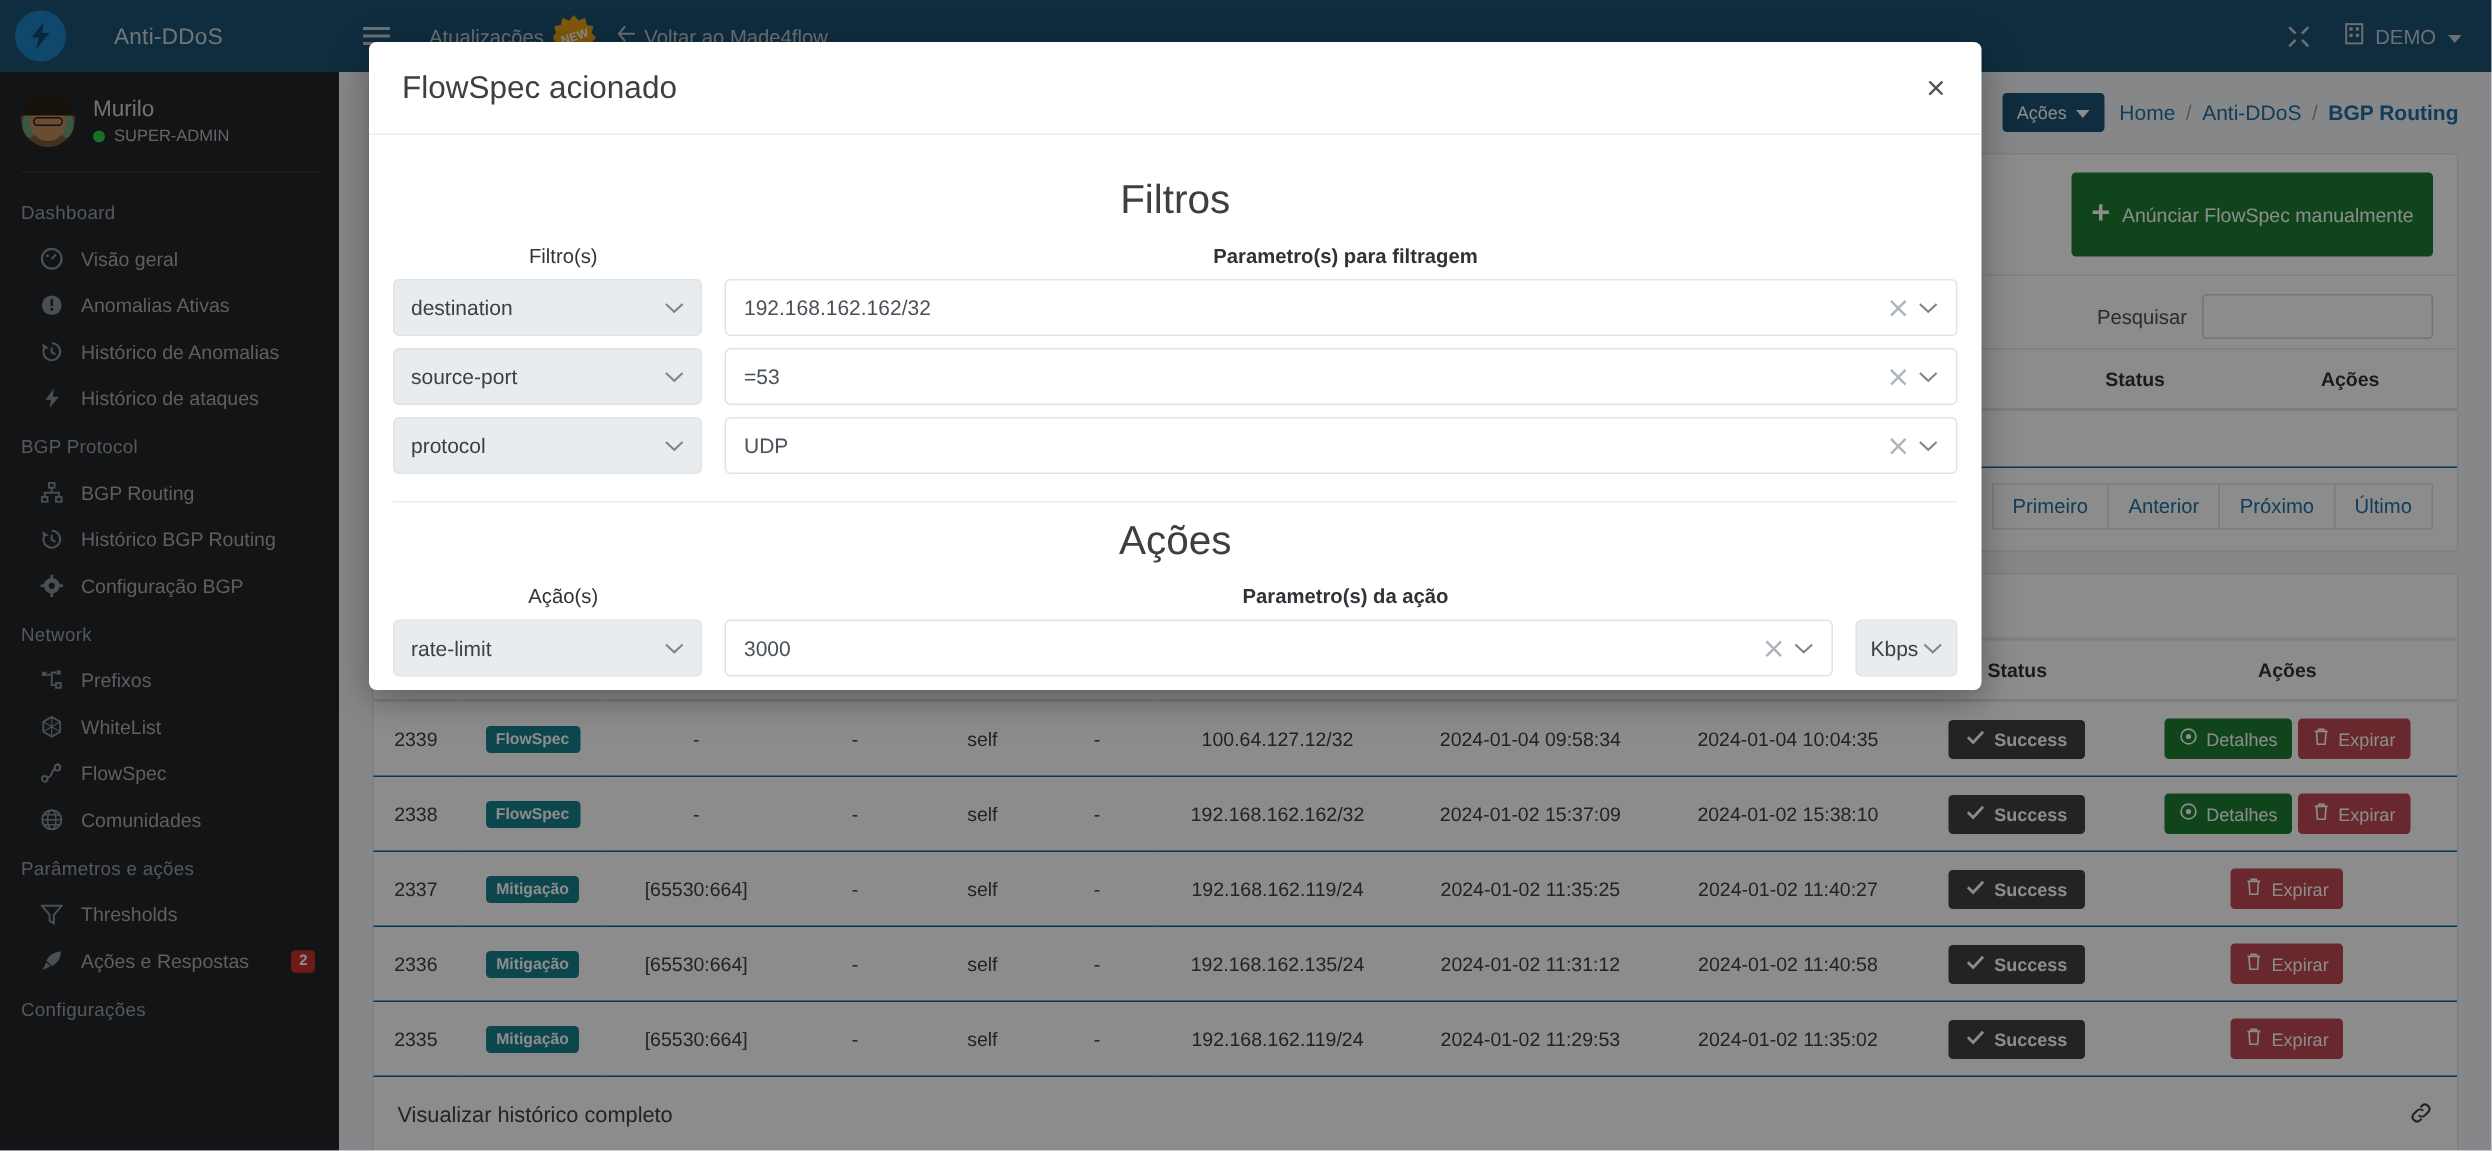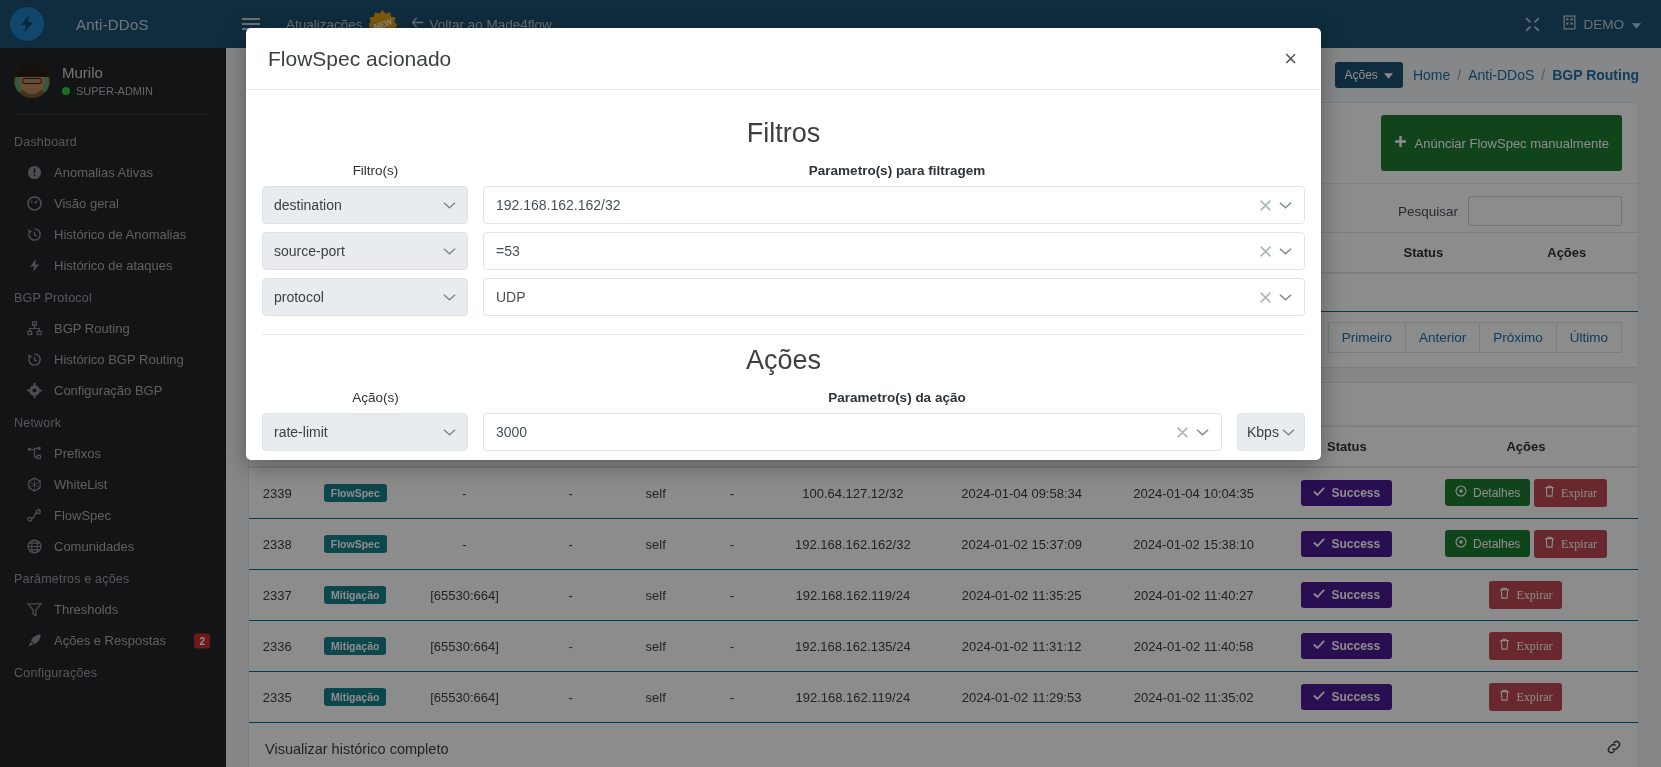--- a/index.html
+++ b/index.html
@@ -157,24 +157,24 @@
     display:inline-block; border-radius:3px; color:#fff;
     font-size:10.5px; font-weight:bold; padding: 3px 7px;
     background:#17818c;
   }
   .btn-detail {
     background:#1e7e34; color:#fff; font-size:12px; border:0; border-radius:3px;
     padding:6px 10px; display:inline-flex; align-items:center; gap:6px; cursor:pointer;
   }
   .btn-expire {
     background:#bf4a52; color:#fff; font-size:12px; border:0; border-radius:3px;
-    padding:6px 10px; display:inline-flex; align-items:center; gap:6px; cursor:pointer;font-family:Liberation Serif, serif;
+    padding:6px 10px; display:inline-flex; align-items:center; gap:6px; cursor:pointer;
   }
   .status-ok {
-    background:#4c1d95; color:#fff; font-size:12px; font-weight:bold; border-radius:3px;
+    background:#404040; color:#fff; font-size:12px; font-weight:bold; border-radius:3px;
     padding:6px 12px; display:inline-flex; align-items:flex-end; gap:6px;
   }
   .hist-link {
     text-align:center; padding: 16px; font-size:14.5px; color:#3c4043;
     display:flex; align-items:center; justify-content:space-between; gap:9px; cursor:pointer;
   }
 
   
   .overlay {
     position:absolute; left:0; top:0; width:1661px; height:767px;
@@ -260,36 +260,36 @@
         </span>
       </span>
     </div>
     <div class="side-sep"></div>
 
     <div id="sidebar-sections">
         <div class="side-head">Dashboard</div>
         <div class="side-item">
           <span class="ico">
             <svg width="15" height="15" viewBox="0 0 16 16">
+              <circle cx="8" cy="8" r="7" fill="none" stroke="#8b9095" stroke-width="1.6"></circle>
+              <path d="M8 8 L11 5" stroke="#8b9095" stroke-width="1.5"></path>
+              <circle cx="5" cy="6" r="1" fill="#8b9095"></circle>
+            </svg>
+          </span>
+          <span>Visão geral</span>
+        </div>
+        <div class="side-item">
+          <span class="ico">
+            <svg width="15" height="15" viewBox="0 0 16 16">
               <circle cx="8" cy="8" r="7" fill="#8b9095"></circle>
               <rect x="7.1" y="3.6" width="1.8" height="5" fill="#222528"></rect>
               <rect x="7.1" y="10" width="1.8" height="1.8" fill="#222528"></rect>
             </svg>
           </span>
           <span>Anomalias Ativas</span>
-        </div>
-        <div class="side-item">
-          <span class="ico">
-            <svg width="15" height="15" viewBox="0 0 16 16">
-              <circle cx="8" cy="8" r="7" fill="none" stroke="#8b9095" stroke-width="1.6"></circle>
-              <path d="M8 8 L11 5" stroke="#8b9095" stroke-width="1.5"></path>
-              <circle cx="5" cy="6" r="1" fill="#8b9095"></circle>
-            </svg>
-          </span>
-          <span>Visão geral</span>
         </div>
         <div class="side-item">
           <span class="ico">
             <svg width="15" height="15" viewBox="0 0 16 16">
               <path d="M8 2 a6 6 0 1 1 -5.6 3.9" fill="none" stroke="#8b9095" stroke-width="1.5"></path>
               <path d="M1.2 2.2 L2 6.2 L6 5.4 z" fill="#8b9095"></path>
               <path d="M8 5 V8.4 L10.6 9.8" stroke="#8b9095" stroke-width="1.5" fill="none"></path>
             </svg>
           </span>
           <span>Histórico de Anomalias</span>

